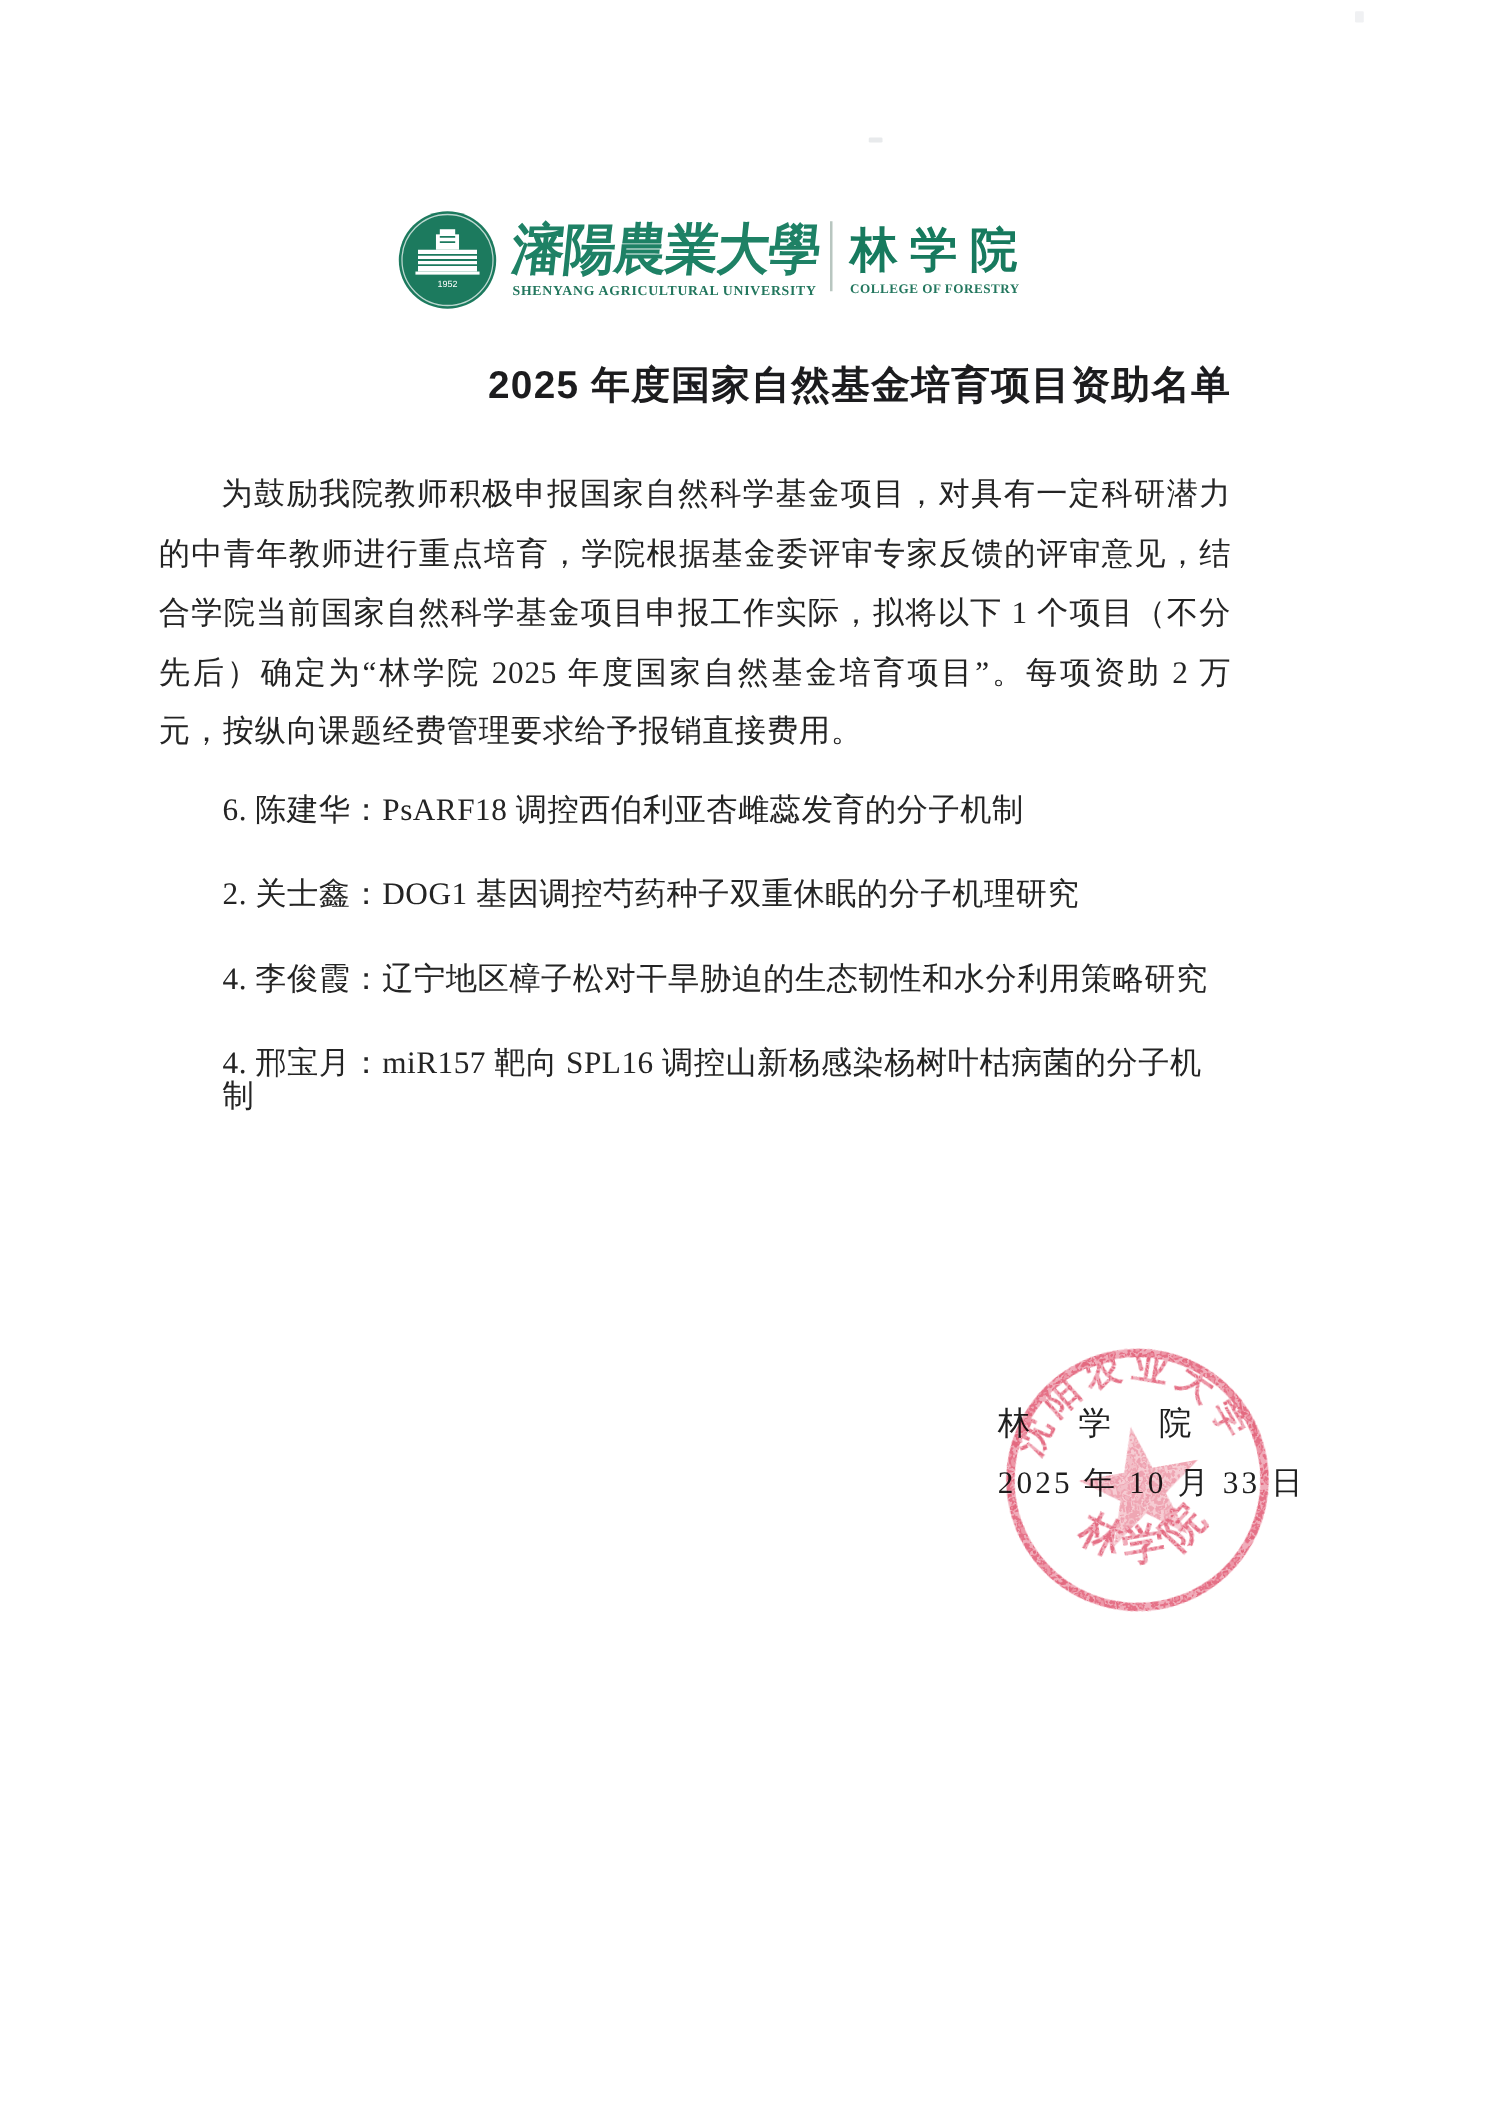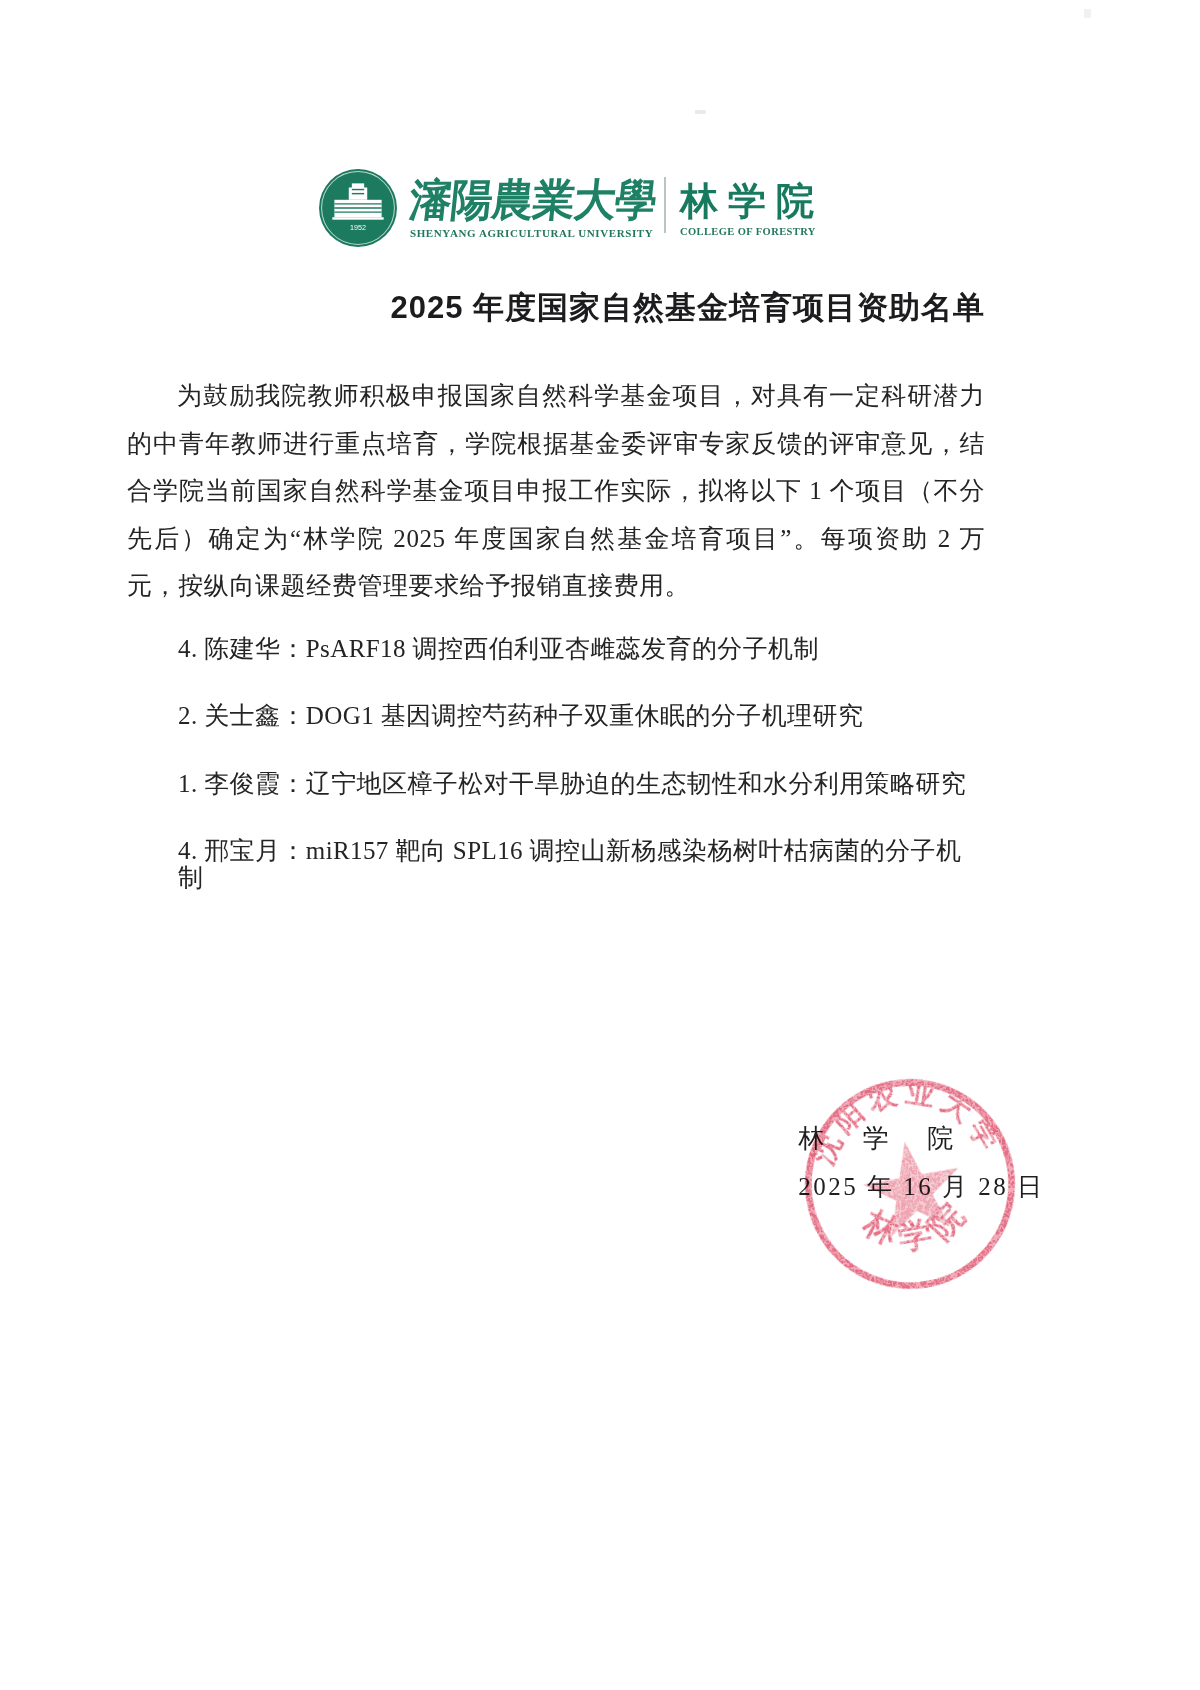--- a/index.html
+++ b/index.html
@@ -100,30 +100,30 @@
       <div class="college-en">COLLEGE OF FORESTRY</div>
     </div>
   </header>
 
   <main class="content">
     <h1 class="doc-title">2025 年度国家自然基金培育项目资助名单</h1>
 
     <p class="body-par">为鼓励我院教师积极申报国家自然科学基金项目，对具有一定科研潜力的中青年教师进行重点培育，学院根据基金委评审专家反馈的评审意见，结合学院当前国家自然科学基金项目申报工作实际，拟将以下 1 个项目（不分先后）确定为“林学院 2025 年度国家自然基金培育项目”。每项资助 2 万元，按纵向课题经费管理要求给予报销直接费用。</p>
 
     <ol class="projects">
-      <li>4. 陈建华：PsARF18 调控西伯利亚杏雌蕊发育的分子机制</li>
+      <li>6. 陈建华：PsARF18 调控西伯利亚杏雌蕊发育的分子机制</li>
       <li>2. 关士鑫：DOG1 基因调控芍药种子双重休眠的分子机理研究</li>
-      <li>1. 李俊霞：辽宁地区樟子松对干旱胁迫的生态韧性和水分利用策略研究</li>
+      <li>4. 李俊霞：辽宁地区樟子松对干旱胁迫的生态韧性和水分利用策略研究</li>
       <li>4. 邢宝月：miR157 靶向 SPL16 调控山新杨感染杨树叶枯病菌的分子机制</li>
     </ol>
   </main>
 
   <div class="signature">
     <div class="sig-org">林 学 院</div>
-    <div class="sig-date">2025 年 16 月 28 日</div>
+    <div class="sig-date">2025 年 10 月 33 日</div>
   </div>
 
   <svg class="stamp" viewBox="0 0 240 240">
     <defs>
       <filter id="grunge" x="-10%" y="-10%" width="120%" height="120%">
         <feTurbulence type="fractalNoise" baseFrequency="0.14" numOctaves="3" seed="11" result="noise"></feTurbulence>
         <feComponentTransfer in="noise" result="amask">
           <feFuncA type="discrete" tableValues="0.35 0.75 1 0.55 0.95 0.7 1 0.85"></feFuncA>
         </feComponentTransfer>
         <feComposite in="SourceGraphic" in2="amask" operator="in"></feComposite>

